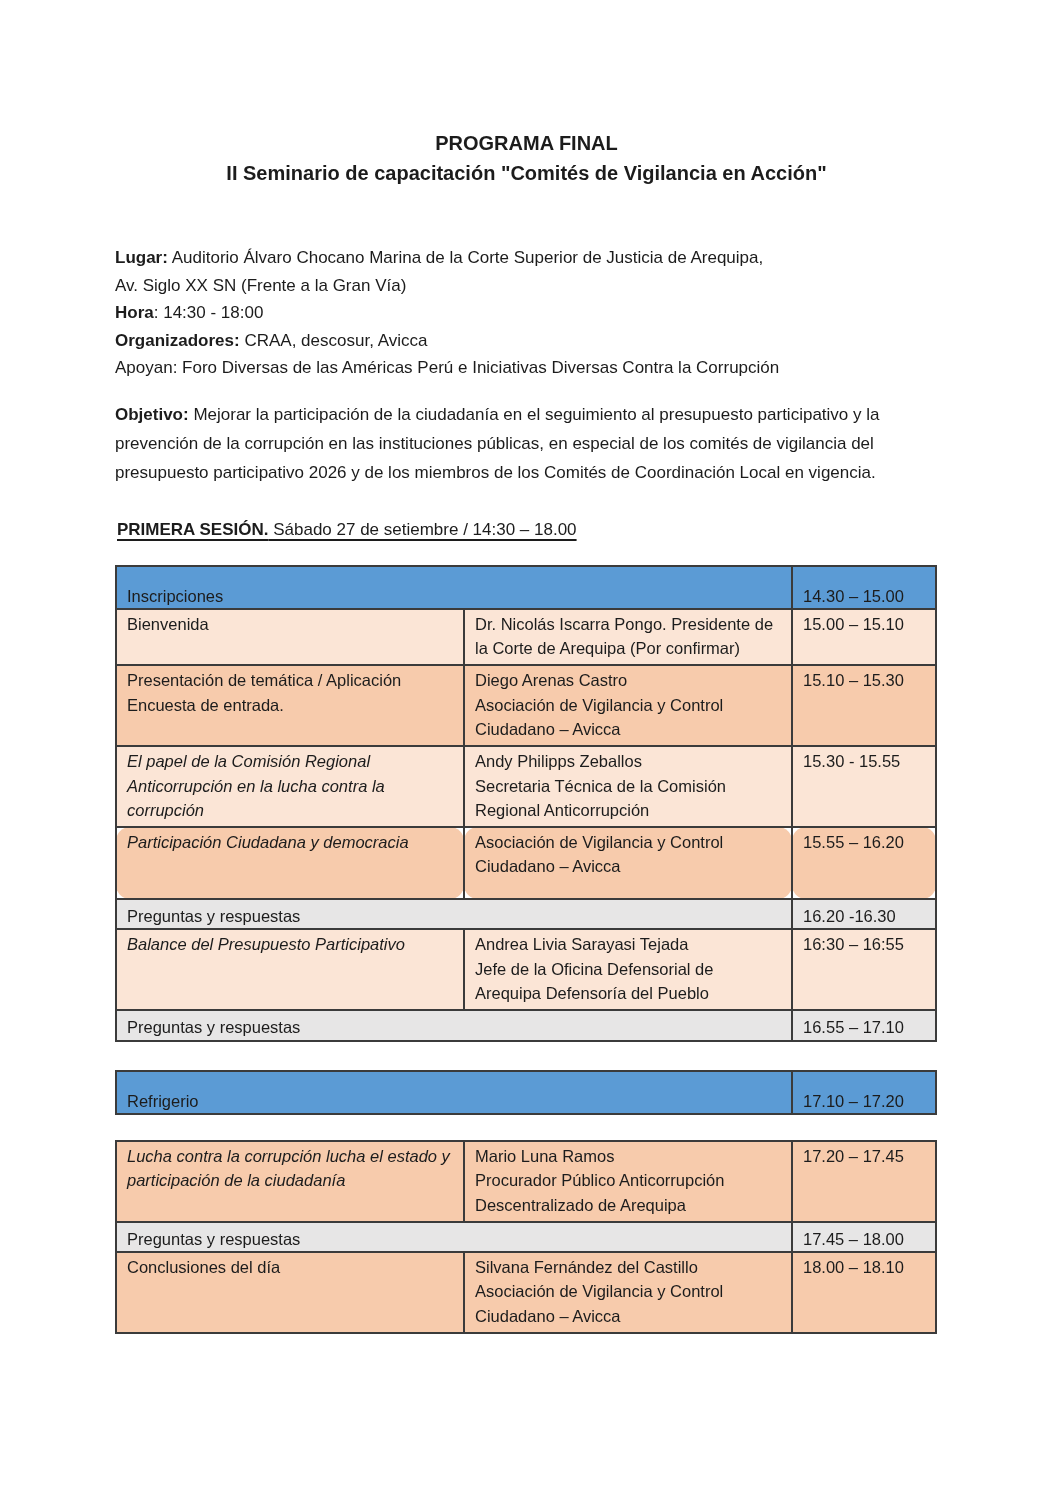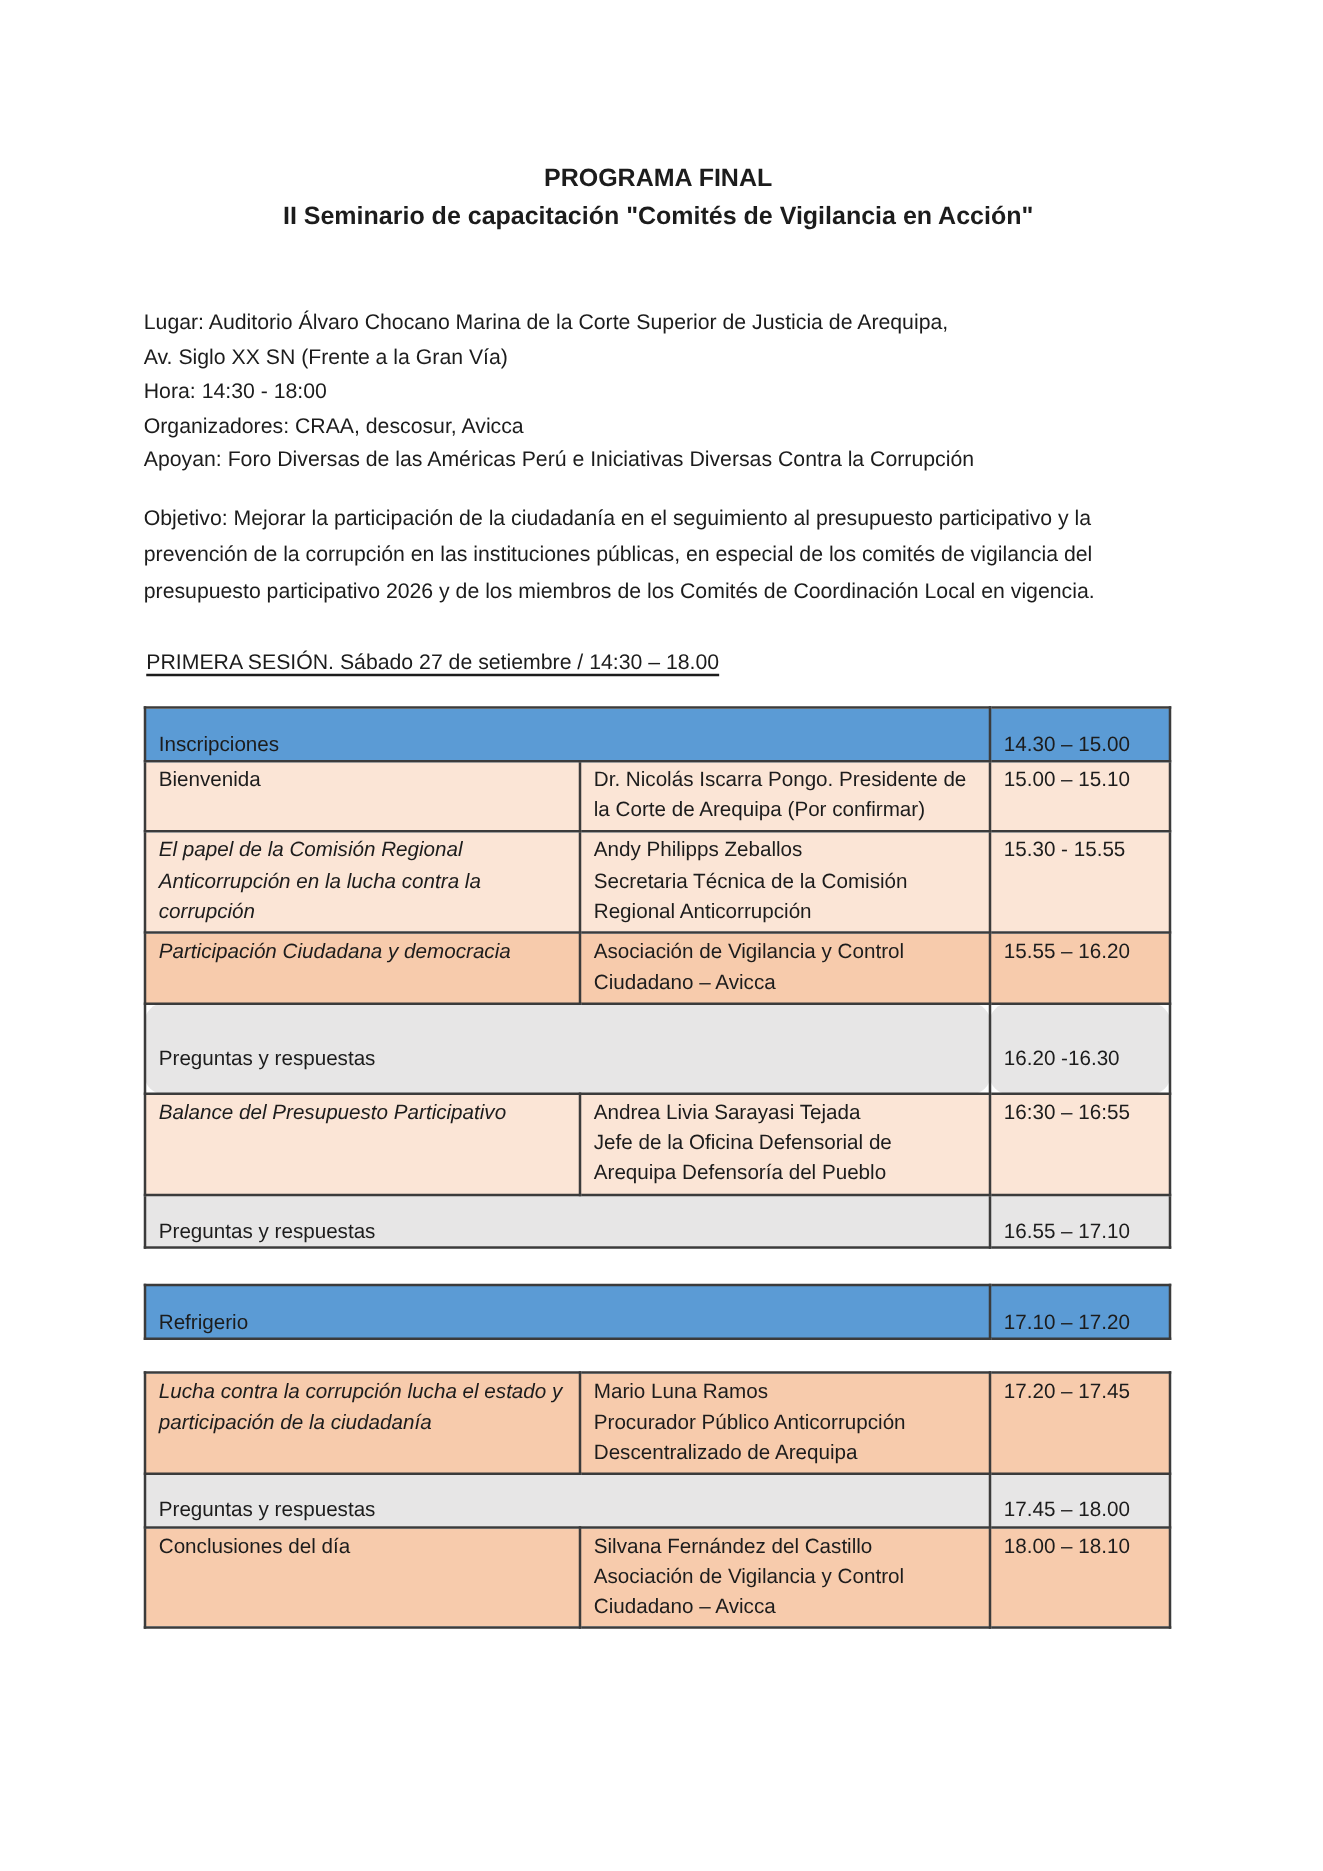--- a/index.html
+++ b/index.html
@@ -12,21 +12,21 @@
   }
   .page { width: 1058px; height: 1497px; padding: 128px 120px 0 115px; overflow: hidden; }
 
   .title, .subtitle {
     text-align: center; font-weight: bold;
     font-size: 20px; line-height: 30px; margin: 0;
   }
 
   .info { margin-top: 56px; }
   .info p { margin: 0; font-size: 17px; line-height: 27.5px; }
-  .info strong, .objetivo strong, .session-heading strong { font-weight: normal; }
+  .info strong, .objetivo strong, .session-heading strong { font-weight: bold; }
 
   .objetivo { margin: 18px 0 0 0; font-size: 17px; line-height: 29px; }
 
   .session-heading {
     margin: 30px 0 0 2px; font-size: 17px; line-height: 26px;
     text-decoration: underline; text-decoration-thickness: 1.5px; text-underline-offset: 4px;
   }
 
   table {
     border-collapse: collapse; table-layout: fixed;
@@ -40,21 +40,21 @@
     padding: 2px 8px 4px 10px;
     line-height: 24.3px;
     overflow: hidden;
   }
   tr.banner td {
     background: var(--banner_blue, #5B9BD5);
     height: 28px; vertical-align: middle; padding-top: 17px; padding-bottom: 0;
   }
   tr.qa td {
     background: var(--row_gray, #E7E6E6);
-    height: 24px; vertical-align: middle; padding-top: 16px; padding-bottom: 0;
+    height: 24px; vertical-align: middle; padding-top: 4px; padding-bottom: 0;
   }
   td.shade-light { background: var(--row_light, #FBE5D6); }
   td.shade-dark  { background: var(--row_dark, #F7CBAC); }
   td.it { font-style: italic; }
   #t0 tr:nth-child(5) td { height: 72px; border-radius: 14px; }
   .speaker-line { margin: 0; }
 </style>
 </head>
 <body>
 
@@ -85,20 +85,28 @@
         <tr class="banner">
           <td colspan="2">Inscripciones</td>
           <td>14.30 – 15.00</td>
         </tr>
         <tr class="session">
           <td class="shade-light">Bienvenida</td>
           <td class="shade-light">
             <div class="speaker-line">Dr. Nicolás Iscarra Pongo. Presidente de la Corte de Arequipa (Por confirmar)</div>
           </td>
           <td class="shade-light">15.00 – 15.10</td>
+        </tr>
+        <tr class="session">
+          <td class="shade-dark">Presentación de temática / Aplicación Encuesta de entrada.</td>
+          <td class="shade-dark">
+            <div class="speaker-line">Diego Arenas Castro</div>
+            <div class="speaker-line">Asociación de Vigilancia y Control Ciudadano – Avicca</div>
+          </td>
+          <td class="shade-dark">15.10 – 15.30</td>
         </tr>
         <tr class="session">
           <td class="shade-light it">El papel de la Comisión Regional Anticorrupción en la lucha contra la corrupción</td>
           <td class="shade-light">
             <div class="speaker-line">Andy Philipps Zeballos</div>
             <div class="speaker-line">Secretaria Técnica de la Comisión Regional Anticorrupción</div>
           </td>
           <td class="shade-light">15.30 - 15.55</td>
         </tr>
         <tr class="session">

